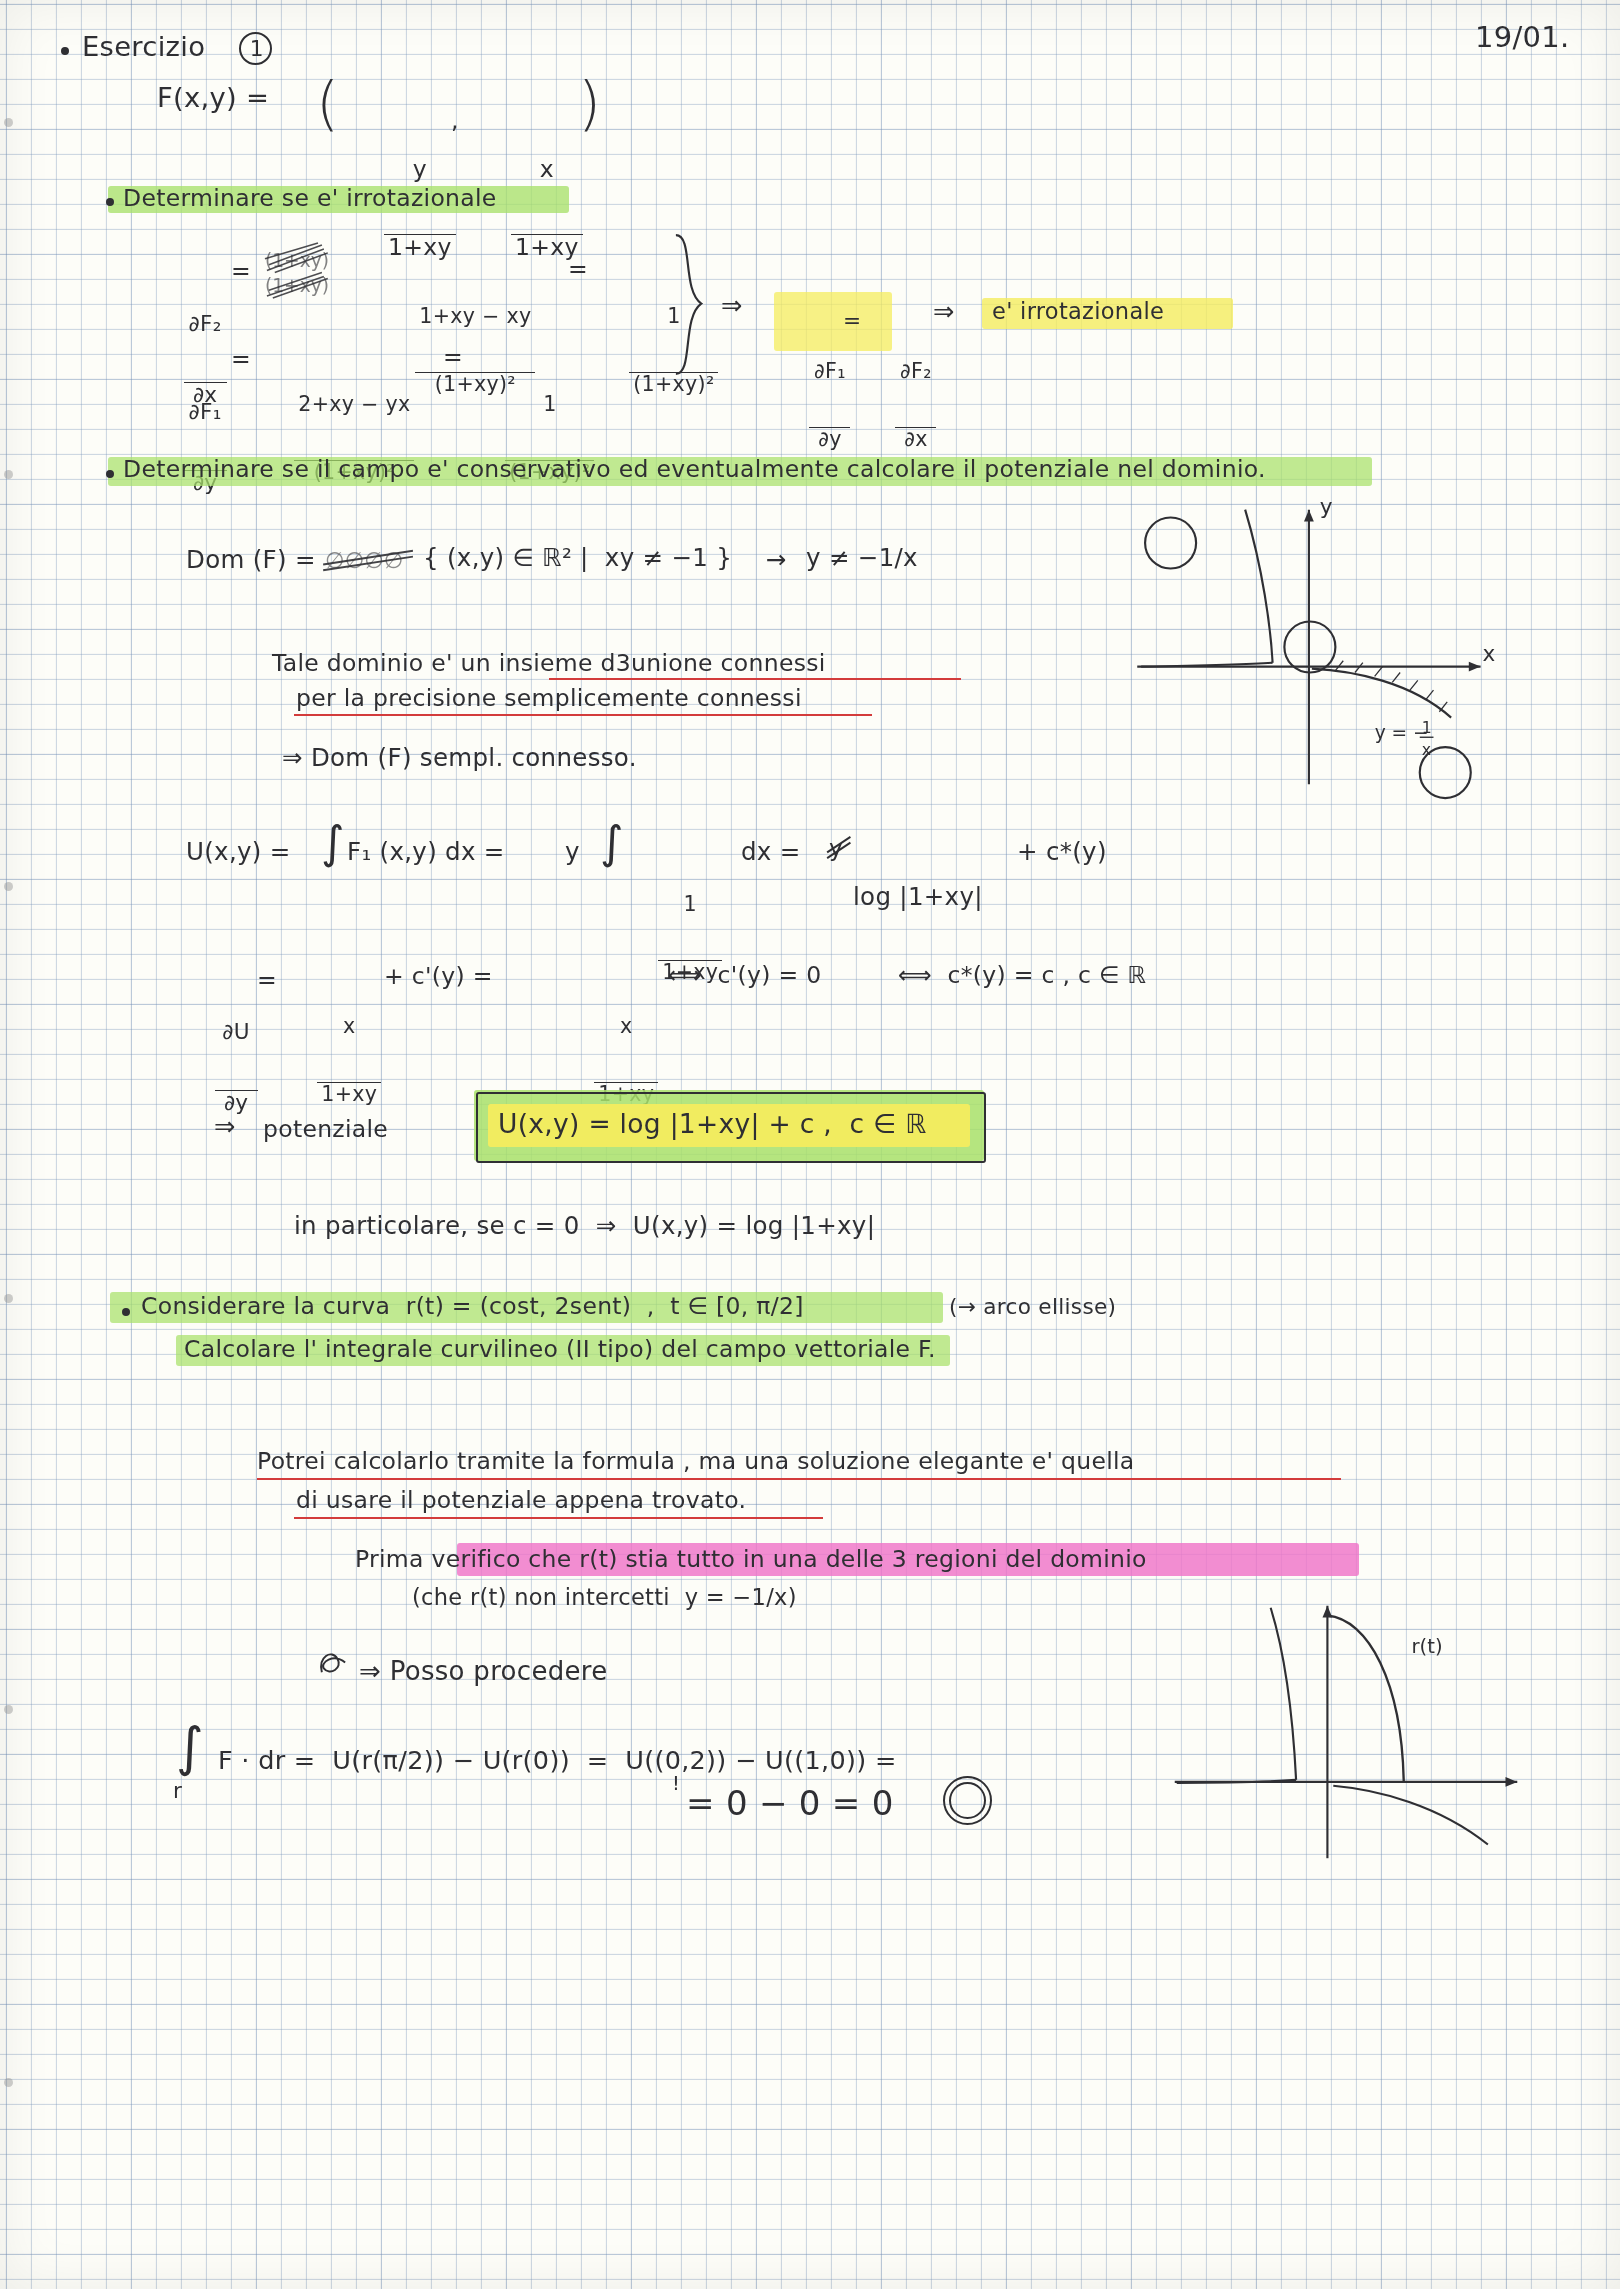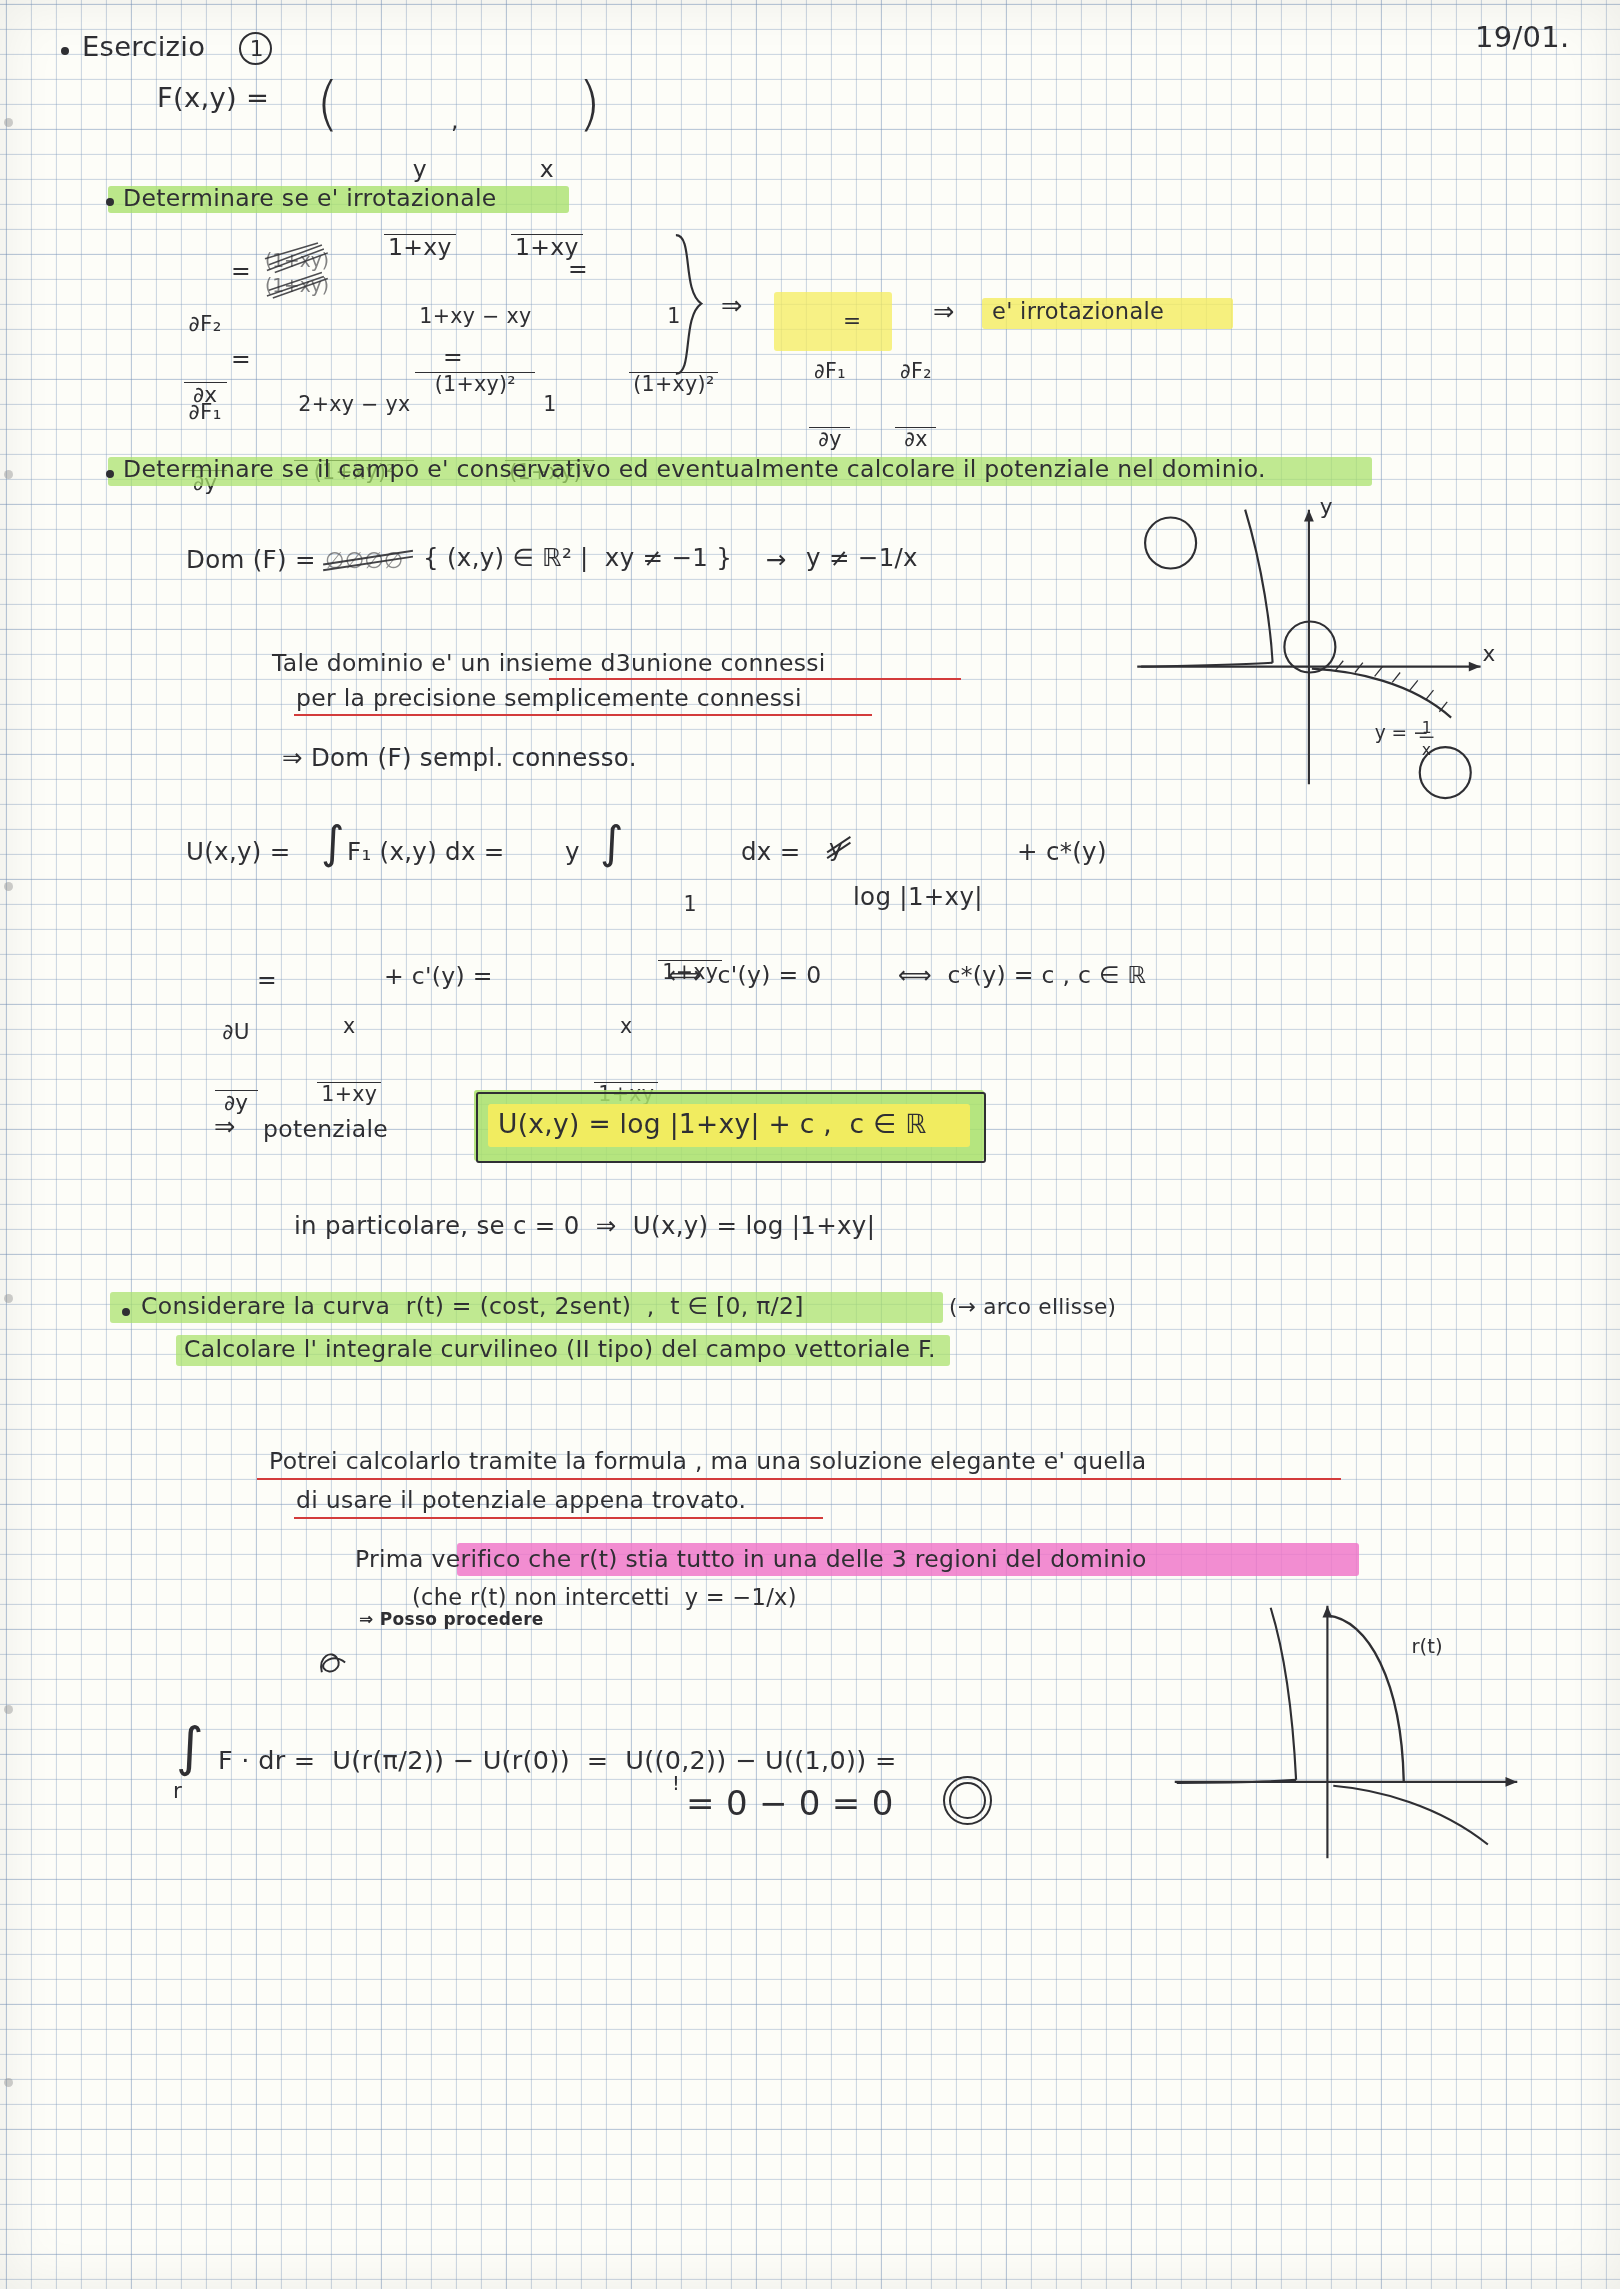--- a/index.html
+++ b/index.html
@@ -346,29 +346,29 @@
 
   <div class="ink" style="left:294px; top:1213px; font-size:24.5px;">in particolare, se c = 0  ⇒  U(x,y) = log |1+xy|</div>
 
   <div class="hl" style="left:110px; top:1292px; width:833px; height:31px; background:#a8e06a; opacity:0.72;"></div>
   <div class="bullet" style="left:122px; top:1308px;"></div>
   <div class="ink" style="left:141px; top:1294px; font-size:23.5px;">Considerare la curva  r(t) = (cost, 2sent)  ,  t ∈ [0, π/2]</div>
   <div class="ink" style="left:949px; top:1296px; font-size:21.6px;">(→ arco ellisse)</div>
   <div class="hl" style="left:176px; top:1335px; width:774px; height:31px; background:#a8e06a; opacity:0.72;"></div>
   <div class="ink" style="left:184px; top:1337px; font-size:23.5px;">Calcolare l' integrale curvilineo (II tipo) del campo vettoriale F.</div>
 
-  <div class="ink" style="left:269px; top:1449px; font-size:23.5px;">Potrei calcolarlo tramite la formula , ma una soluzione elegante e' quella</div>
+  <div class="ink" style="left:257px; top:1449px; font-size:23.5px;">Potrei calcolarlo tramite la formula , ma una soluzione elegante e' quella</div>
   <div class="underline-red" style="left:257px; top:1478px; width:1084px;"></div>
   <div class="ink" style="left:296px; top:1488px; font-size:23.5px;">di usare il potenziale appena trovato.</div>
   <div class="underline-red" style="left:294px; top:1517px; width:529px;"></div>
 
   <div class="hl" style="left:457px; top:1543px; width:902px; height:33px; background:#ef74c8; opacity:0.82;"></div>
   <div class="ink" style="left:355px; top:1547px; font-size:23.5px;">Prima verifico che r(t) stia tutto in una delle 3 regioni del dominio</div>
   <div class="ink" style="left:412px; top:1586px; font-size:22.5px;">(che r(t) non intercetti  y = −1/x)</div>
-  <div class="ink" style="left:359px; top:1611px; font-size:17px;font-weight:bold;">⇒ Posso procedere</div>
+  <div class="ink" style="left:359px; top:1658px; font-size:26px;">⇒ Posso procedere</div>
   <div style="position:absolute; left:316px; top:1647px;">
     <svg width="35" height="33" viewBox="0 0 36 34">
       <path d="M6 26 C 2 10, 16 2, 22 12 C 28 22, 14 30, 8 22 C 4 16, 18 6, 30 16" fill="none" stroke="#2f2f33" stroke-width="2"></path>
     </svg>
   </div>
 
   <div style="position:absolute; left:1155px; top:1594px;">
     <svg width="382" height="274" viewBox="0 0 390 280">
       <line x1="20" y1="192" x2="370" y2="192" stroke="#2f2f33" stroke-width="2.2"></line>
       <line x1="176" y1="270" x2="176" y2="12" stroke="#2f2f33" stroke-width="2.2"></line>

